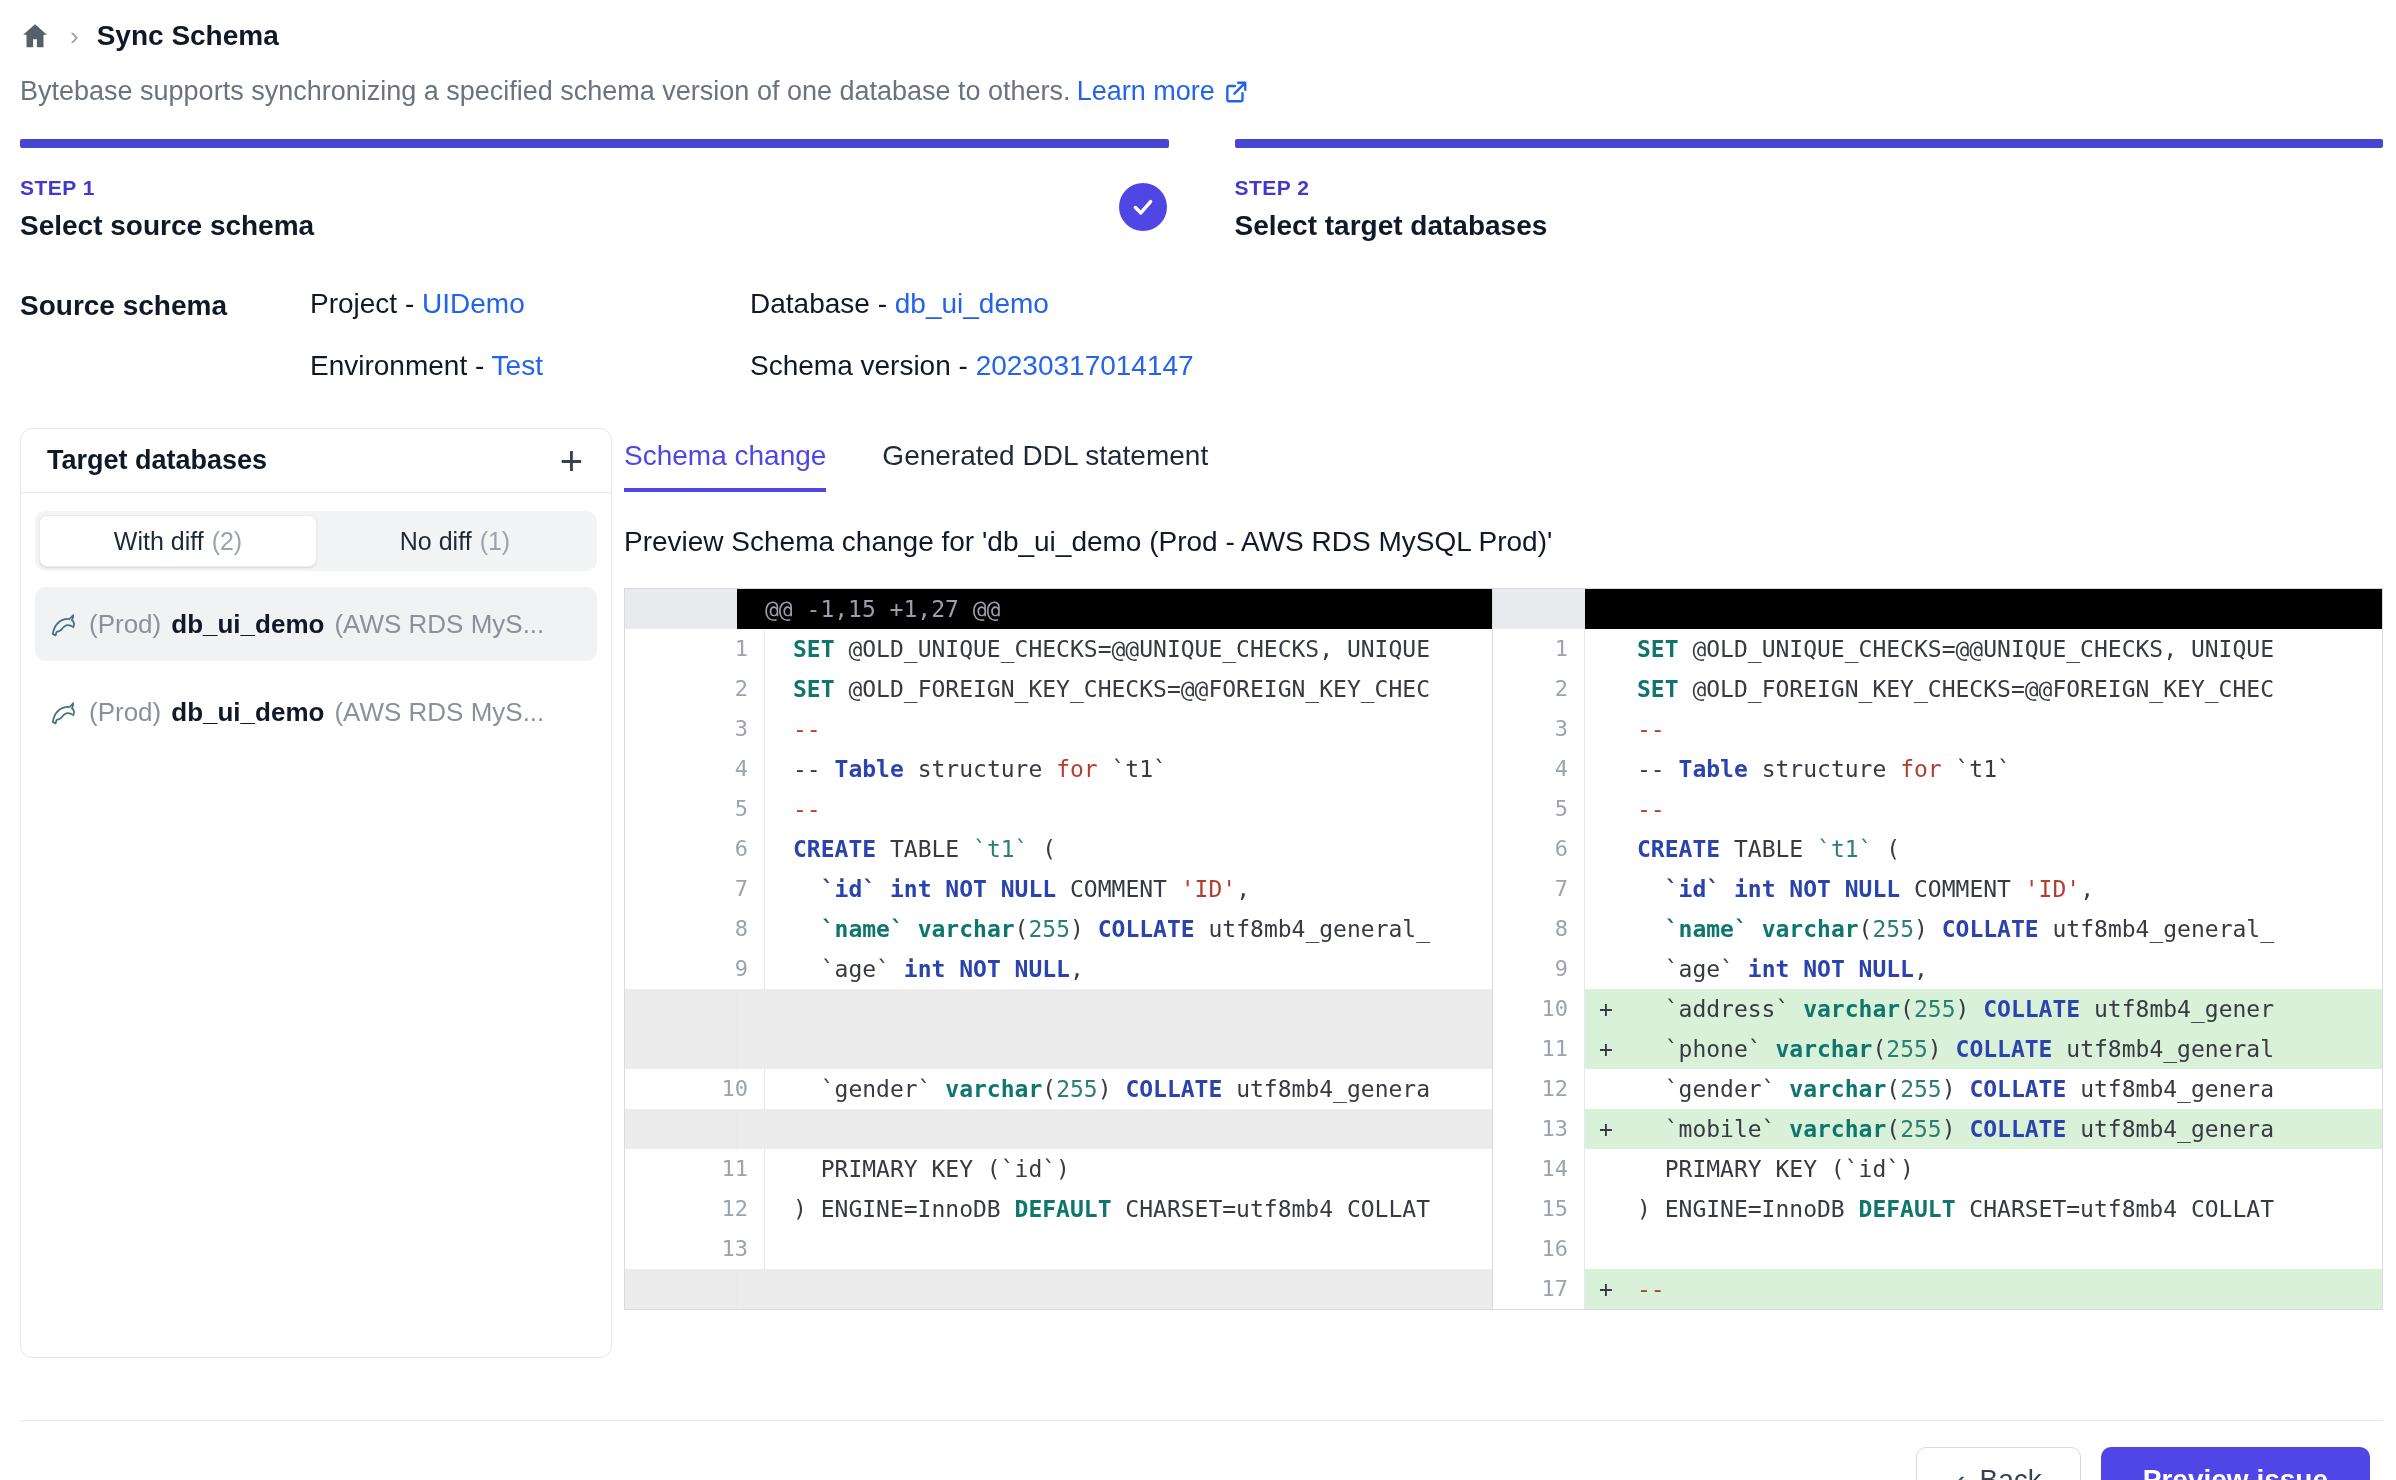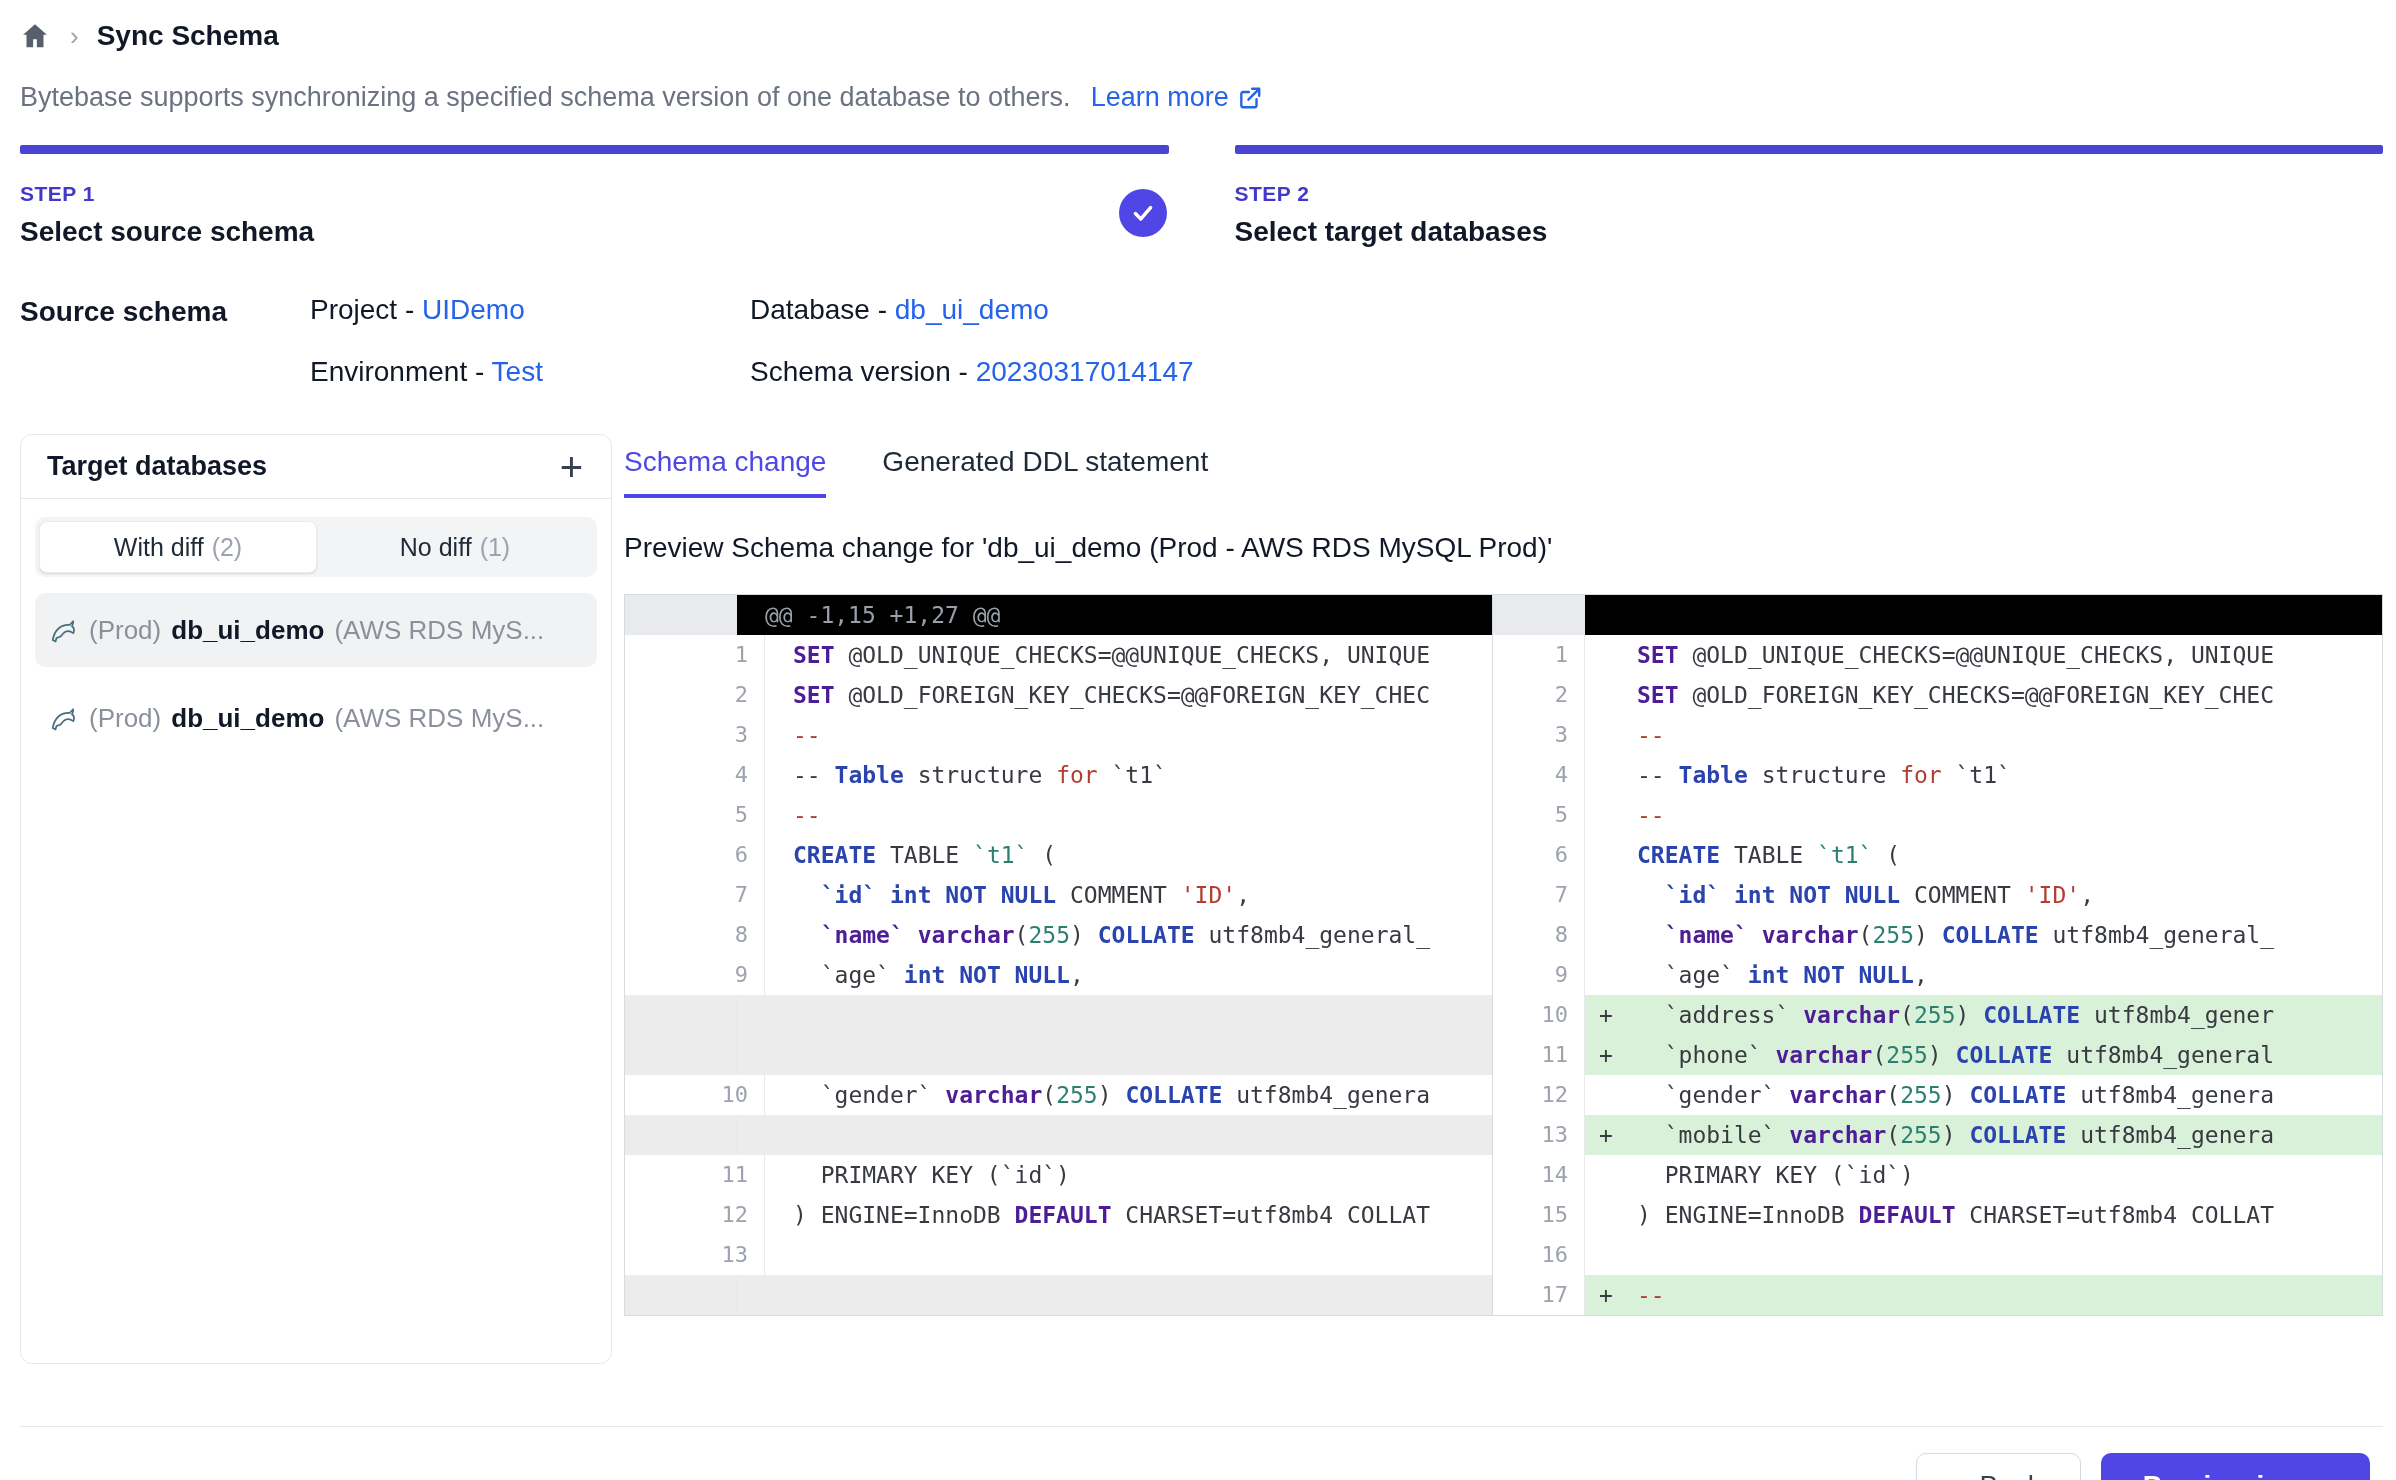--- a/index.html
+++ b/index.html
@@ -11,21 +11,21 @@
   }
   .page { padding:14px 13px 0 20px; }
 
   
   .crumbs { display:flex; align-items:center; gap:18px; height:44px; }
   .home-btn { width:32px; height:32px; cursor:pointer; display:flex; align-items:center; }
   .crumb-sep { color:#9ca3af; font-size:26px; }
   .crumb-title { font-size:28px; font-weight:600; color:#111827; }
 
   
-  .intro { margin-top:24px; font-size:27px; color:#6b7280; display:flex; align-items:center; gap:20px; }
+  .intro { margin-top:18px; font-size:27px; color:#6b7280; display:flex; align-items:center; gap:6px; }
   .learn-link { color:#2563eb; cursor:pointer; display:inline-flex; align-items:center; gap:8px; }
 
   
   .steps { display:flex; gap:66px; margin-top:32px; }
   .step { flex:1; position:relative; }
   .step-bar { height:9px; background:#4845d2; border-radius:2px; }
   .step-eyebrow { margin-top:28px; font-size:21px; font-weight:700; letter-spacing:.5px; color:#4338ca; }
   .step-title { margin-top:10px; font-size:28px; font-weight:600; color:#111827; }
   .step-check { position:absolute; right:2px; top:44px; width:48px; height:48px; border-radius:50%;
     background:#4f46e5; display:flex; align-items:center; justify-content:center; }
@@ -78,21 +78,21 @@
   .pane-left .gut { width:112px; }
   .pane-right .gut { width:92px; }
   .sign { flex:none; width:52px; padding-left:14px; color:#383a42; }
   .code { flex:1; min-width:0; white-space:pre; overflow:hidden; color:#383a42; }
   .pane-left .code { padding-left:28px; }
   .drow.hdr .gut { background:#e8eaee; }
   .drow.hdr .code, .drow.hdr .sign { background:#000000; }
   .drow.empty .gut, .drow.empty .code, .drow.empty .sign { background:#ececec; }
   .drow.add .code, .drow.add .sign { background:#daf1d9; }
   .tk-d { color:#383a42; }
-  .tk-p { color:#4c1d95; font-weight:bold; }
+  .tk-p { color:#0f766e; font-weight:bold; }
   .tk-b { color:#2b44ad; font-weight:bold; }
   .tk-t { color:#2a7f6f; }
   .tk-r { color:#b23d30; }
   .tk-g { color:#9aa0aa; }
 
   
   .footer-rule { margin-top:62px; border-top:1px solid #e5e7eb; }
   .footer { display:flex; justify-content:flex-end; gap:20px; padding:26px 13px 0 0; }
   .btn { height:66px; border-radius:10px; font-size:28px; display:flex; align-items:center;
     justify-content:center; cursor:pointer; }

